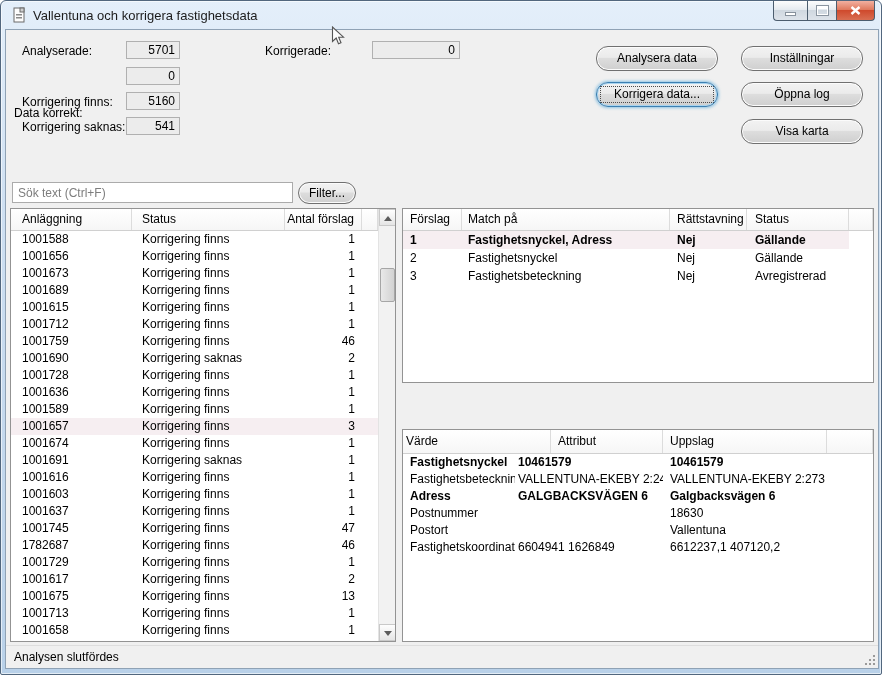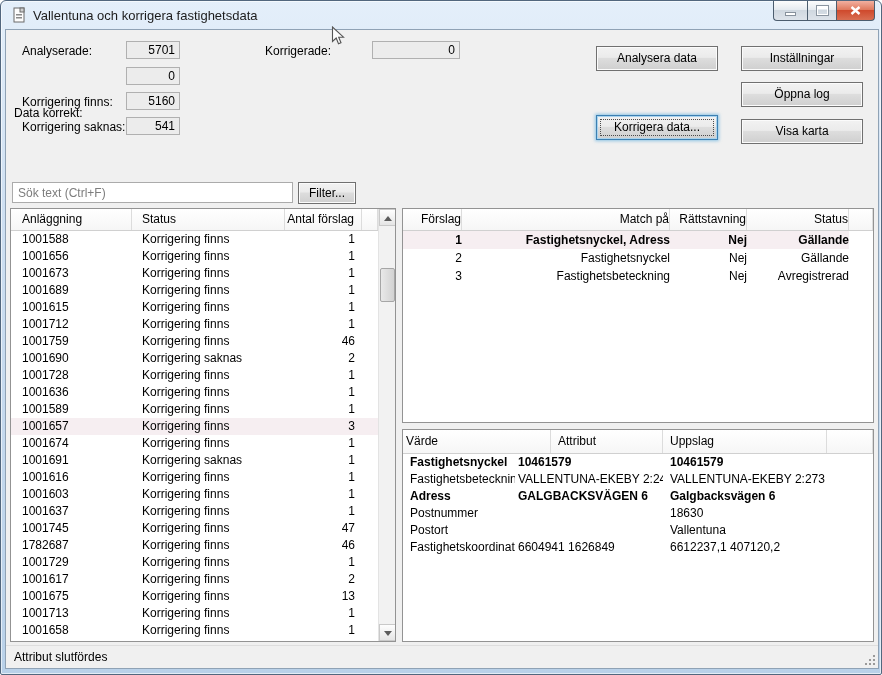--- a/index.html
+++ b/index.html
@@ -32,21 +32,21 @@
   .glyph-max { width: 11px; height: 9px; border: 1px solid #fff; border-top: 3px solid #fff; outline: 1px solid #8b95a0; }
 
   .client { position: absolute; left: 4px; top: 28px; width: 874px; height: 640px;
     background: #f0f0f0; border: 1px solid #8fa2b5; }
 
   .slabel { position: absolute; white-space: nowrap; line-height: 16px; }
   .statbox { position: absolute; height: 18px; background: #ececec; border: 1px solid #b0b0b0;
     text-align: right; padding: 1px 4px 0 2px; line-height: 15px; }
 
   .btn { position: absolute; width: 122px; height: 25px;
-    border: 1px solid #707070; border-radius: 0;
+    border: 1px solid #707070; border-radius: 12px;
     background: linear-gradient(180deg, #f2f2f2 0%, #ebebeb 45%, #dddddd 50%, #cfcfcf 100%);
     box-shadow: inset 0 0 0 1px #fbfbfb;
     font-size: 12px; text-align: center; line-height: 23px; color: #000; cursor: default; }
   .btn.focused { border-color: #3c7fb1;
     box-shadow: inset 0 0 0 1px #a9d4ef, 0 0 3px 1px rgba(61,159,217,0.55); }
   .btn.focused::after { content: ''; position: absolute; left: 3px; right: 3px; top: 3px; bottom: 3px;
     border: 1px dotted #4b4b4b; border-radius: 1px; }
 
   .search-input { position: absolute; left: 6px; top: 152px; width: 281px; height: 21px;
     border: 1px solid #ababab; background: #fff; padding: 0 5px;
@@ -81,21 +81,21 @@
   .tri-up { position: absolute; left: 4px; top: 6px; width: 0; height: 0;
     border-left: 4px solid transparent; border-right: 4px solid transparent;
     border-bottom: 5px solid #5c5c5c; }
   .tri-down { position: absolute; left: 4px; top: 6px; width: 0; height: 0;
     border-left: 4px solid transparent; border-right: 4px solid transparent;
     border-top: 5px solid #5c5c5c; }
   .sb-thumb { position: absolute; left: 1px; top: 59px; width: 15px; height: 34px;
     background: linear-gradient(90deg, #e9e9e9, #d2d2d2); border: 1px solid #a6a6a6; border-radius: 2px; }
 
   
-  #sug-grid { left: 396px; top: 178px; width: 472px; height: 215px; text-align: right; }
+  #sug-grid { left: 396px; top: 178px; width: 472px; height: 175px; }
   #sug-grid .trow { height: 18px; line-height: 18px; width: 446px; }
   .s-for { width: 59px; padding-left: 7px; }
   .s-mat { width: 208px; padding-left: 6px; }
   .s-rat { width: 77px; padding-left: 7px; }
   .s-sta { width: 102px; padding-left: 8px; }
 
   
   #attr-grid { left: 396px; top: 399px; width: 472px; height: 213px; }
   #attr-grid .thead { height: 24px; }
   #attr-grid .th { line-height: 23px; }
@@ -150,21 +150,21 @@
     <span class="slabel" style="left:8px;top:39px;margin-top:36px;">Data korrekt:</span>
     <div class="statbox" style="left:120px;top:37px;width:54px;">0</div>
     <span class="slabel" style="left:16px;top:64px;">Korrigering finns:</span>
     <div class="statbox" style="left:120px;top:62px;width:54px;">5160</div>
     <span class="slabel" style="left:16px;top:89px;">Korrigering saknas:</span>
     <div class="statbox" style="left:120px;top:87px;width:54px;">541</div>
     <span class="slabel" style="left:259px;top:13px;">Korrigerade:</span>
     <div class="statbox" style="left:366px;top:11px;width:88px;">0</div>
 
     <div class="btn" style="left:590px;top:16px;">Analysera data</div>
-    <div class="btn focused" style="left:590px;top:52px;margin-top:33px;">Korrigera data...</div>
+    <div class="btn focused" style="left:590px;top:52px;">Korrigera data...</div>
     <div class="btn" style="left:735px;top:16px;">Inställningar</div>
     <div class="btn" style="left:735px;top:52px;">Öppna log</div>
     <div class="btn" style="left:735px;top:89px;">Visa karta</div>
 
     <input class="search-input" type="text" placeholder="Sök text (Ctrl+F)" style="">
     <div class="btn filter-btn">Filter...</div>
 
     <div class="grid" id="left-grid">
       <div class="thead">
         <div class="th cell c-anl">Anläggning</div>
@@ -403,21 +403,21 @@
           <div class="trow">
             <div class="cell a-att">Fastighetskoordinat</div>
             <div class="cell a-var">6604941 1626849</div>
             <div class="cell a-upp">6612237,1 407120,2</div>
             <div class="cell filler"></div>
           </div>
         </div>
     </div>
 
     <div class="statusbar">
-      <span>Attribut slutfördes</span>
+      <span>Analysen slutfördes</span>
       <div class="grip"></div>
     </div>
 
   </div>
 
   <svg class="cursor" width="14" height="20" viewBox="0 0 14 20">
     <path d="M1.5 1 L1.5 15.5 L5.2 12 L7.5 17.8 L10 16.7 L7.7 11.2 L12.5 11.2 Z" fill="#ffffff" fill-opacity="0.85" stroke="#555" stroke-width="1.1"></path>
   </svg>
 
 </div>

